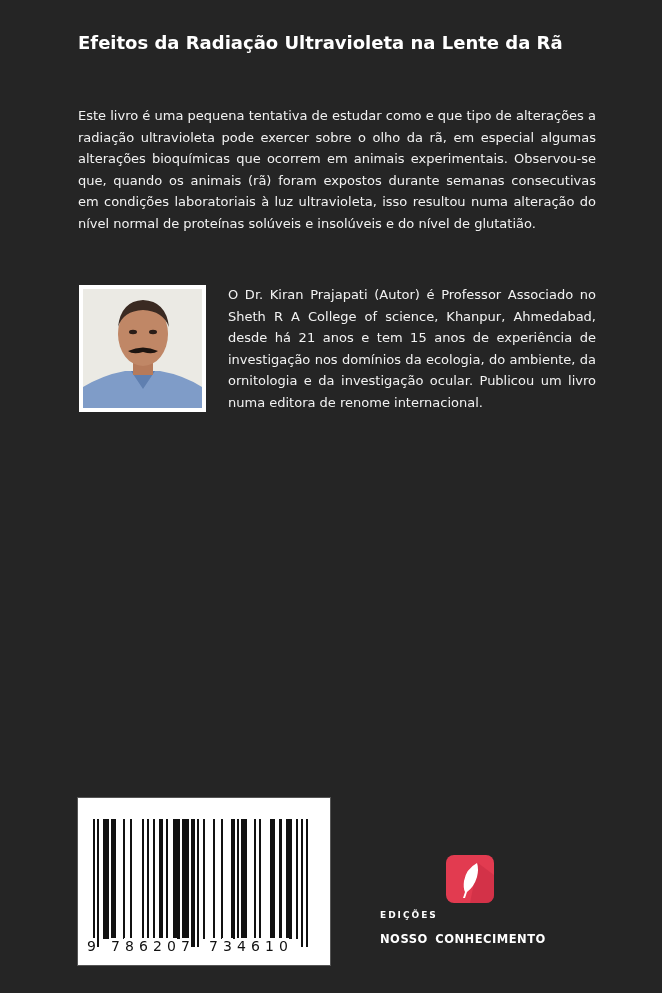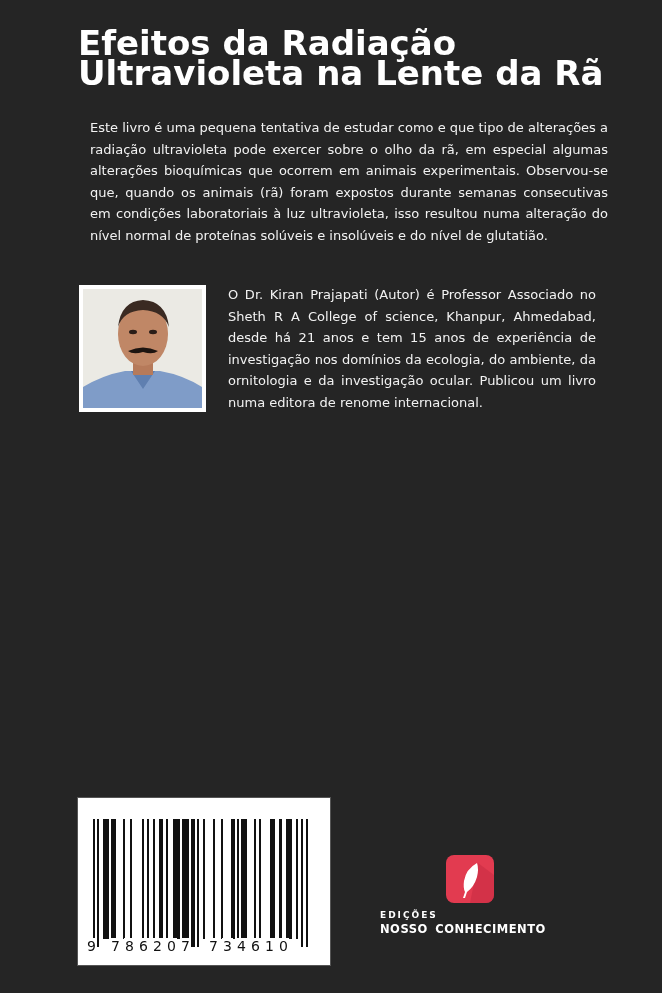--- a/index.html
+++ b/index.html
@@ -2,26 +2,26 @@
 <html><head>
 <meta charset="utf-8">
 <style>
   html, body { margin:0; padding:0; }
   body {
     width:662px; height:993px; background:#252525; position:relative; overflow:hidden;
     font-family: "DejaVu Sans", sans-serif; color:#ffffff;
   }
   .title {
     position:absolute; left:78px; top:28px; width:540px;
-    font-family:"DejaVu Sans", sans-serif; font-weight:bold; font-size:34px; line-height:30px;
+    font-family:"DejaVu Sans", sans-serif; font-weight:bold; font-size:18px; line-height:30px;
     color:#ffffff; margin:0;
   }
   .synopsis {
     position:absolute; left:78px; top:105px; width:518px;
-    font-size:13px; line-height:21.5px; text-align:justify; color:#f2f2f2; margin:12px;
+    font-size:13px; line-height:21.5px; text-align:justify; color:#f2f2f2; margin:0;
   }
   .author-photo {
     position:absolute; left:79px; top:285px; width:127px; height:127px;
     background:#ffffff; box-sizing:border-box; padding:4px;
   }
   .photo-inner {
     width:100%; height:100%; background:#ecebe6; position:relative; overflow:hidden;
   }
   .bio {
     position:absolute; left:228px; top:284px; width:368px;
@@ -37,21 +37,21 @@
     position:absolute; left:8px; top:140px; width:240px; height:20px;
     font-family:"DejaVu Sans", sans-serif; font-size:14px; color:#111;
   }
   .digit { position:absolute; top:0; background:#fff; padding:0 1px; }
   .publisher { position:absolute; left:380px; top:855px; width:180px; }
   .logo {
     width:48px; height:48px; margin:0 auto; background:#e23b50; border-radius:8px;
     position:relative; overflow:hidden;
   }
   .pub-small { font-size:9px; font-weight:bold; letter-spacing:2px; margin-top:7px; color:#ffffff; }
-  .pub-big { font-size:11.5px; font-weight:bold; letter-spacing:0.5px; margin-top:2px; color:#ffffff; word-spacing:3px; }
+  .pub-big { font-size:11.5px; font-weight:bold; letter-spacing:0.5px; margin-top:12px; color:#ffffff; word-spacing:3px; }
 </style>
 </head>
 <body>
 
 <h1 class="title">Efeitos da Radiação Ultravioleta na Lente da Rã</h1>
 
 <p class="synopsis">Este livro é uma pequena tentativa de estudar como e que tipo de alterações a radiação ultravioleta pode exercer sobre o olho da rã, em especial algumas alterações bioquímicas que ocorrem em animais experimentais. Observou-se que, quando os animais (rã) foram expostos durante semanas consecutivas em condições laboratoriais à luz ultravioleta, isso resultou numa alteração do nível normal de proteínas solúveis e insolúveis e do nível de glutatião.</p>
 
 <div class="author-photo">
   <div class="photo-inner">

